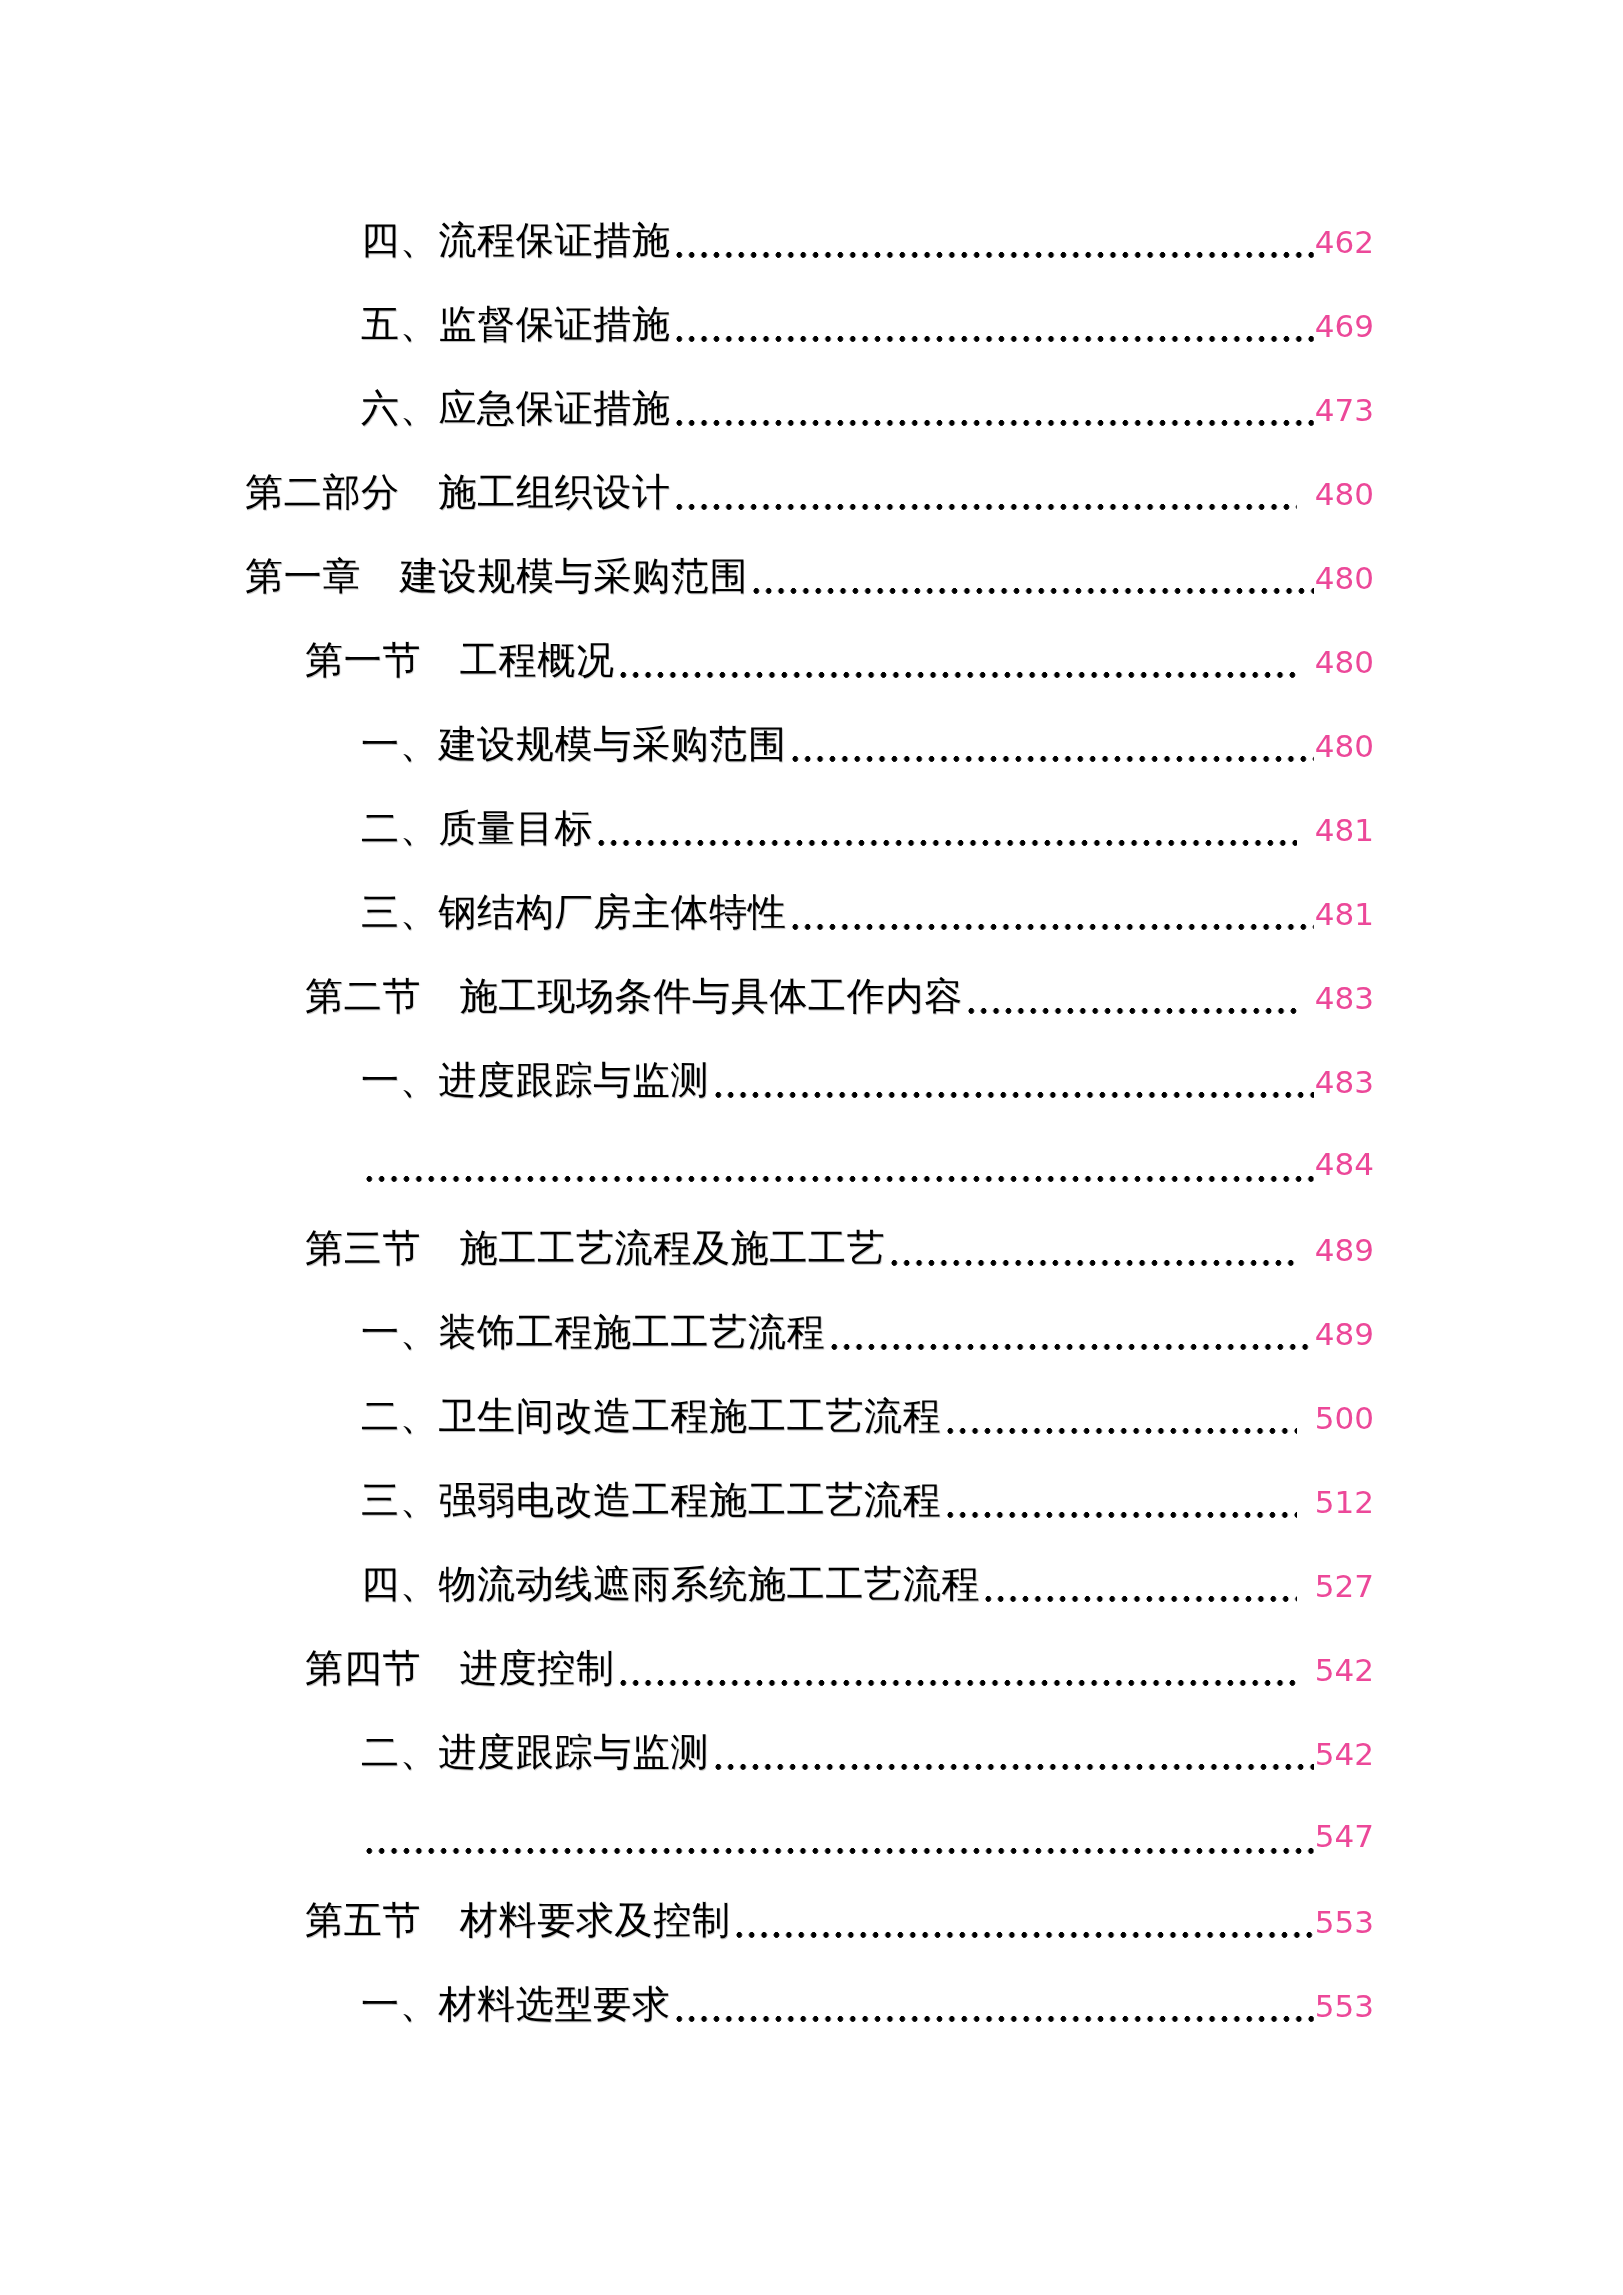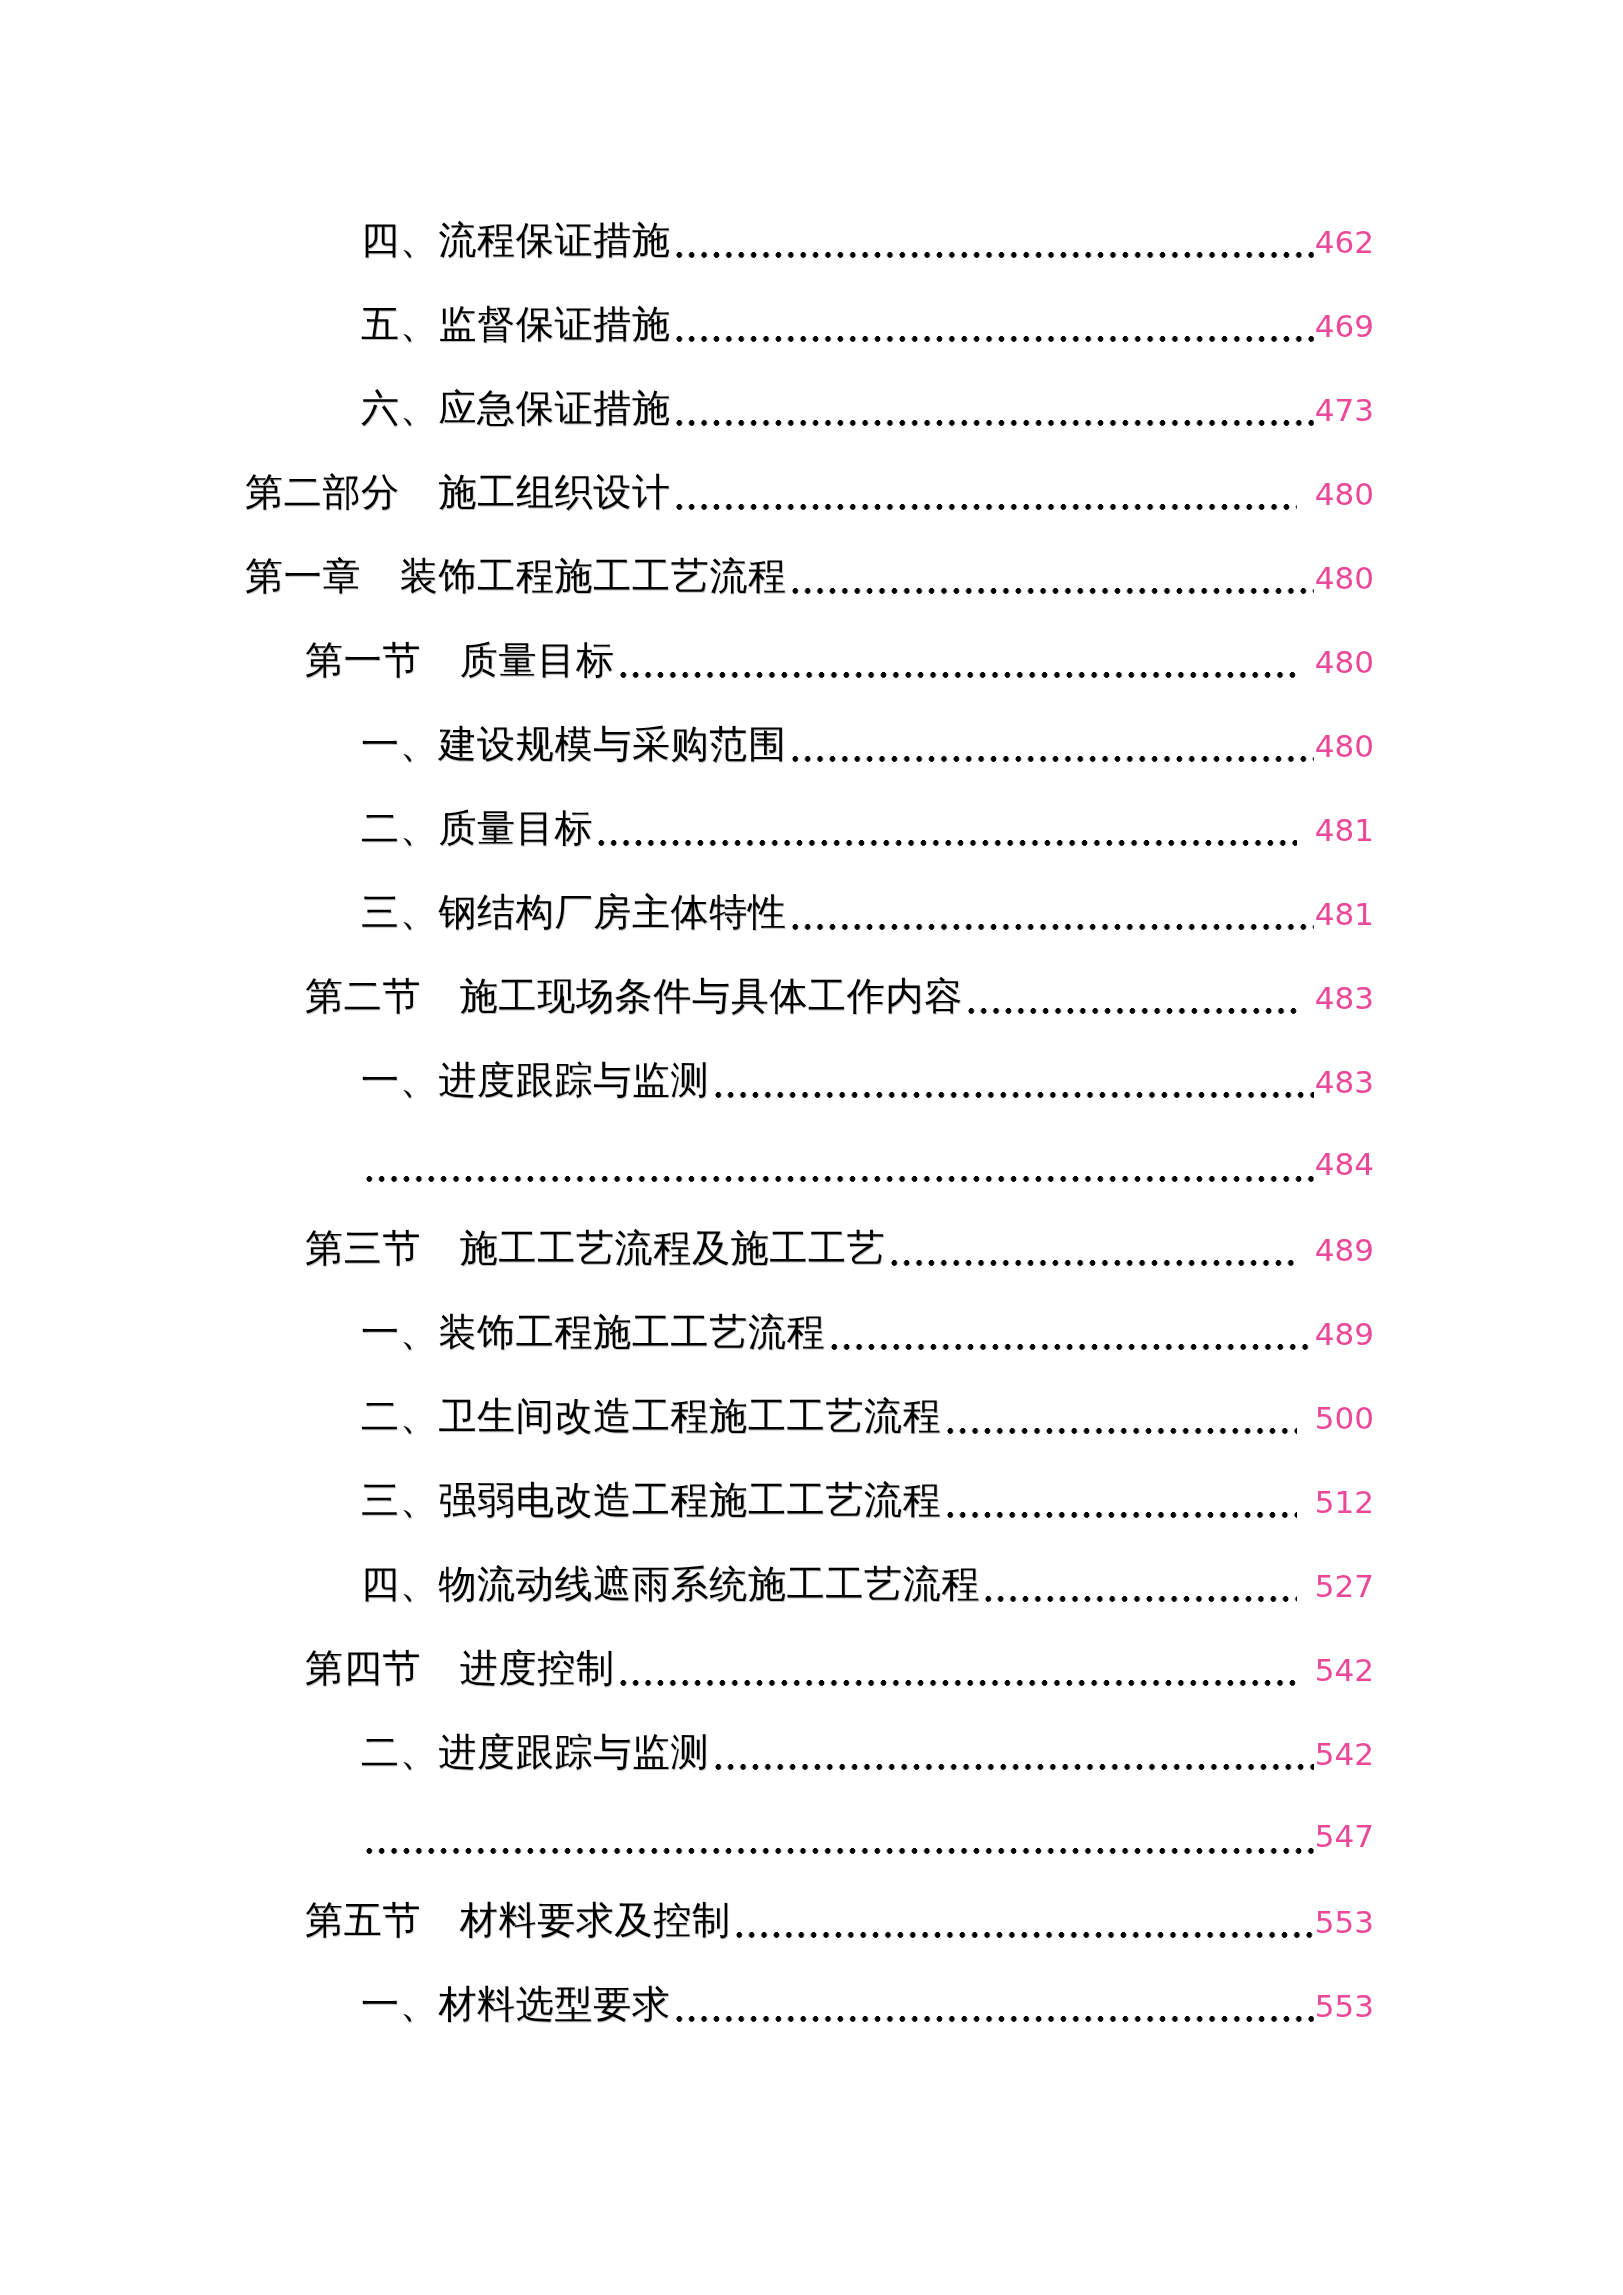--- a/index.html
+++ b/index.html
@@ -60,22 +60,22 @@
 </style>
 </head>
 <body>
 
 <div id="page">
   <div id="toc">
       <div class="toc-row lvl-2"><span class="toc-label">四、流程保证措施</span><span class="toc-leader"></span><span class="toc-page">462</span></div>
       <div class="toc-row lvl-2"><span class="toc-label">五、监督保证措施</span><span class="toc-leader"></span><span class="toc-page">469</span></div>
       <div class="toc-row lvl-2"><span class="toc-label">六、应急保证措施</span><span class="toc-leader"></span><span class="toc-page">473</span></div>
       <div class="toc-row lvl-0"><span class="toc-label">第二部分　施工组织设计</span><span class="toc-leader"></span><span class="toc-page gap">480</span></div>
-      <div class="toc-row lvl-0"><span class="toc-label">第一章　装饰工程施工工艺流程</span><span class="toc-leader"></span><span class="toc-page">480</span></div>
-      <div class="toc-row lvl-1"><span class="toc-label">第一节　质量目标</span><span class="toc-leader"></span><span class="toc-page gap">480</span></div>
+      <div class="toc-row lvl-0"><span class="toc-label">第一章　建设规模与采购范围</span><span class="toc-leader"></span><span class="toc-page">480</span></div>
+      <div class="toc-row lvl-1"><span class="toc-label">第一节　工程概况</span><span class="toc-leader"></span><span class="toc-page gap">480</span></div>
       <div class="toc-row lvl-2"><span class="toc-label">一、建设规模与采购范围</span><span class="toc-leader"></span><span class="toc-page">480</span></div>
       <div class="toc-row lvl-2"><span class="toc-label">二、质量目标</span><span class="toc-leader"></span><span class="toc-page gap">481</span></div>
       <div class="toc-row lvl-2"><span class="toc-label">三、钢结构厂房主体特性</span><span class="toc-leader"></span><span class="toc-page">481</span></div>
       <div class="toc-row lvl-1"><span class="toc-label">第二节　施工现场条件与具体工作内容</span><span class="toc-leader"></span><span class="toc-page gap">483</span></div>
       <div class="toc-row lvl-2"><span class="toc-label">一、进度跟踪与监测</span><span class="toc-leader"></span><span class="toc-page">483</span></div>
       <div class="toc-row lvl-2"><span class="toc-leader"></span><span class="toc-page">484</span></div>
       <div class="toc-row lvl-1"><span class="toc-label">第三节　施工工艺流程及施工工艺</span><span class="toc-leader"></span><span class="toc-page gap">489</span></div>
       <div class="toc-row lvl-2"><span class="toc-label">一、装饰工程施工工艺流程</span><span class="toc-leader"></span><span class="toc-page">489</span></div>
       <div class="toc-row lvl-2"><span class="toc-label">二、卫生间改造工程施工工艺流程</span><span class="toc-leader"></span><span class="toc-page gap">500</span></div>
       <div class="toc-row lvl-2"><span class="toc-label">三、强弱电改造工程施工工艺流程</span><span class="toc-leader"></span><span class="toc-page gap">512</span></div>

